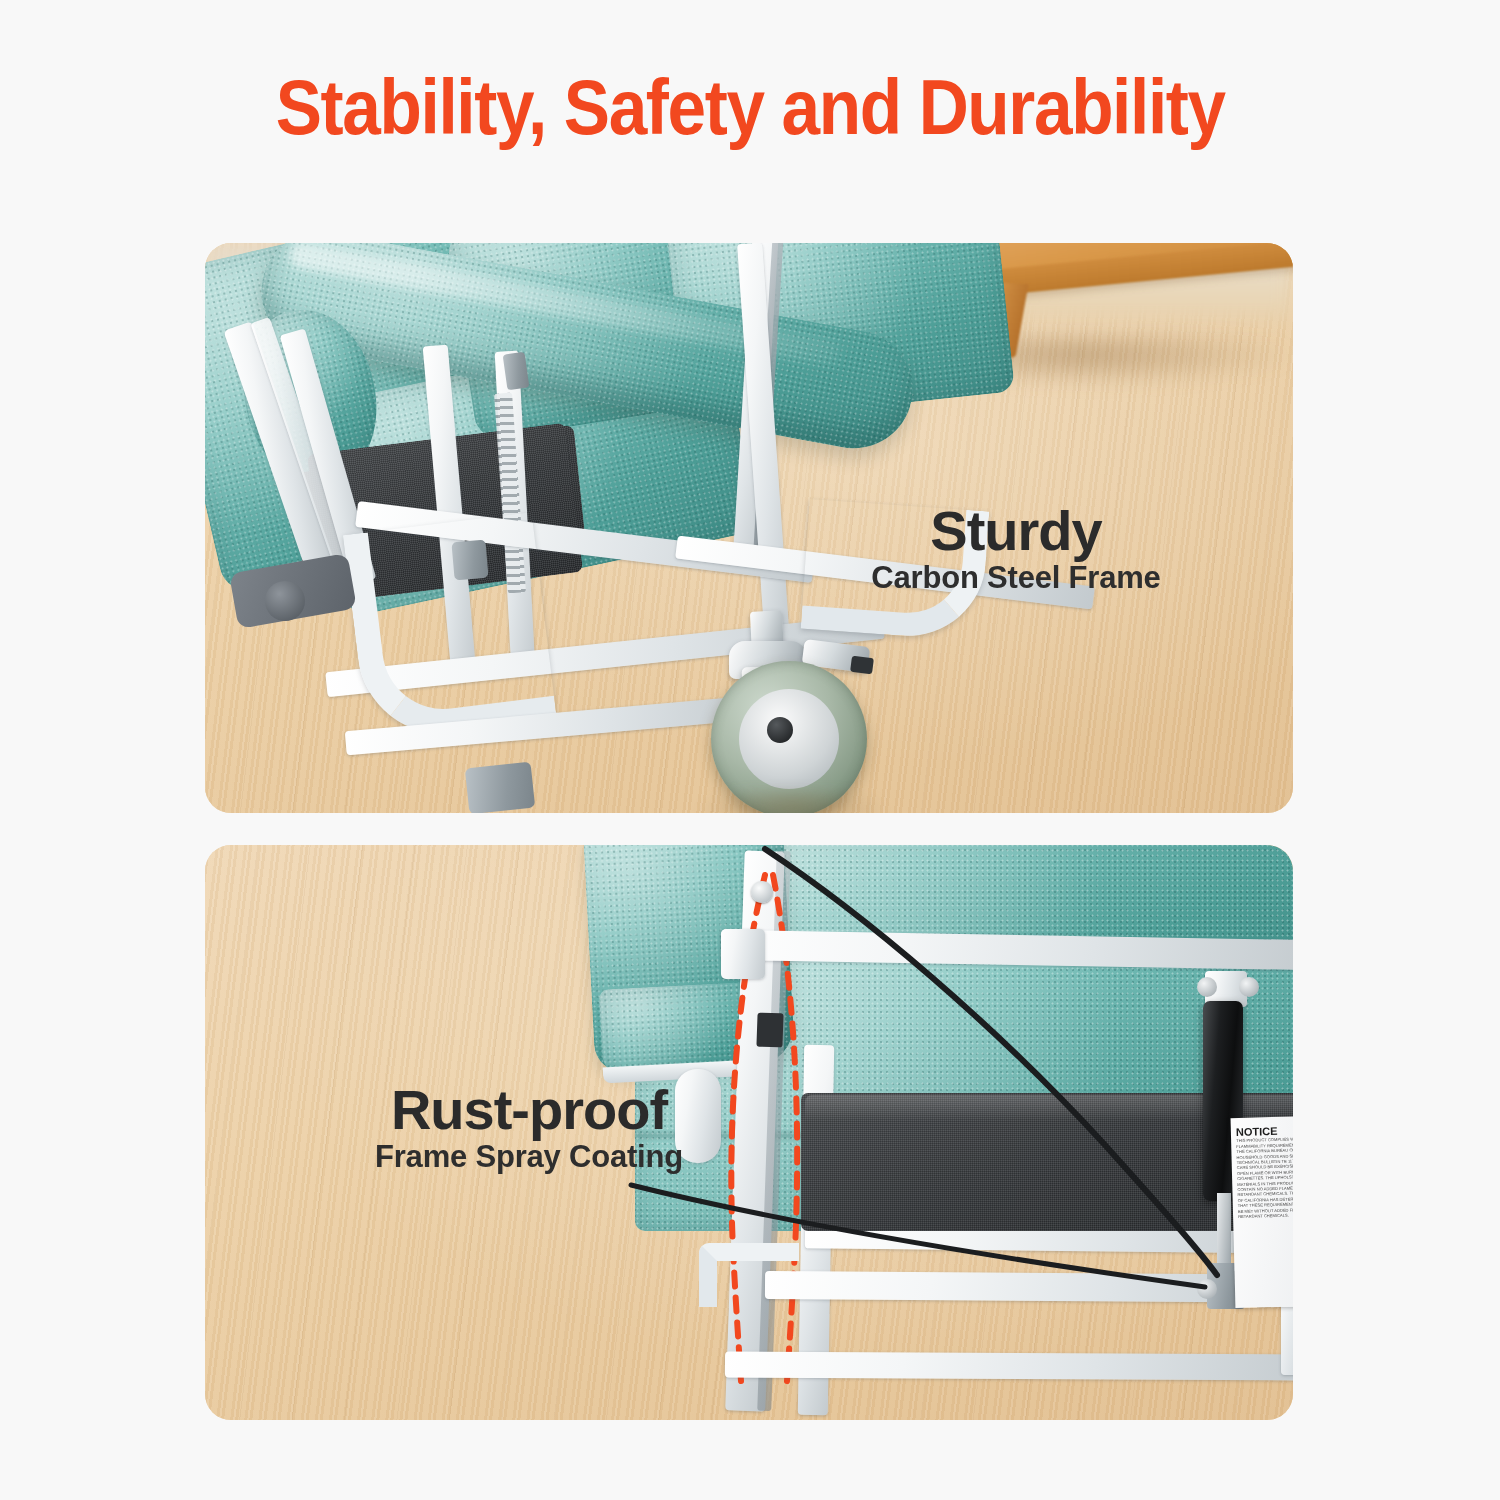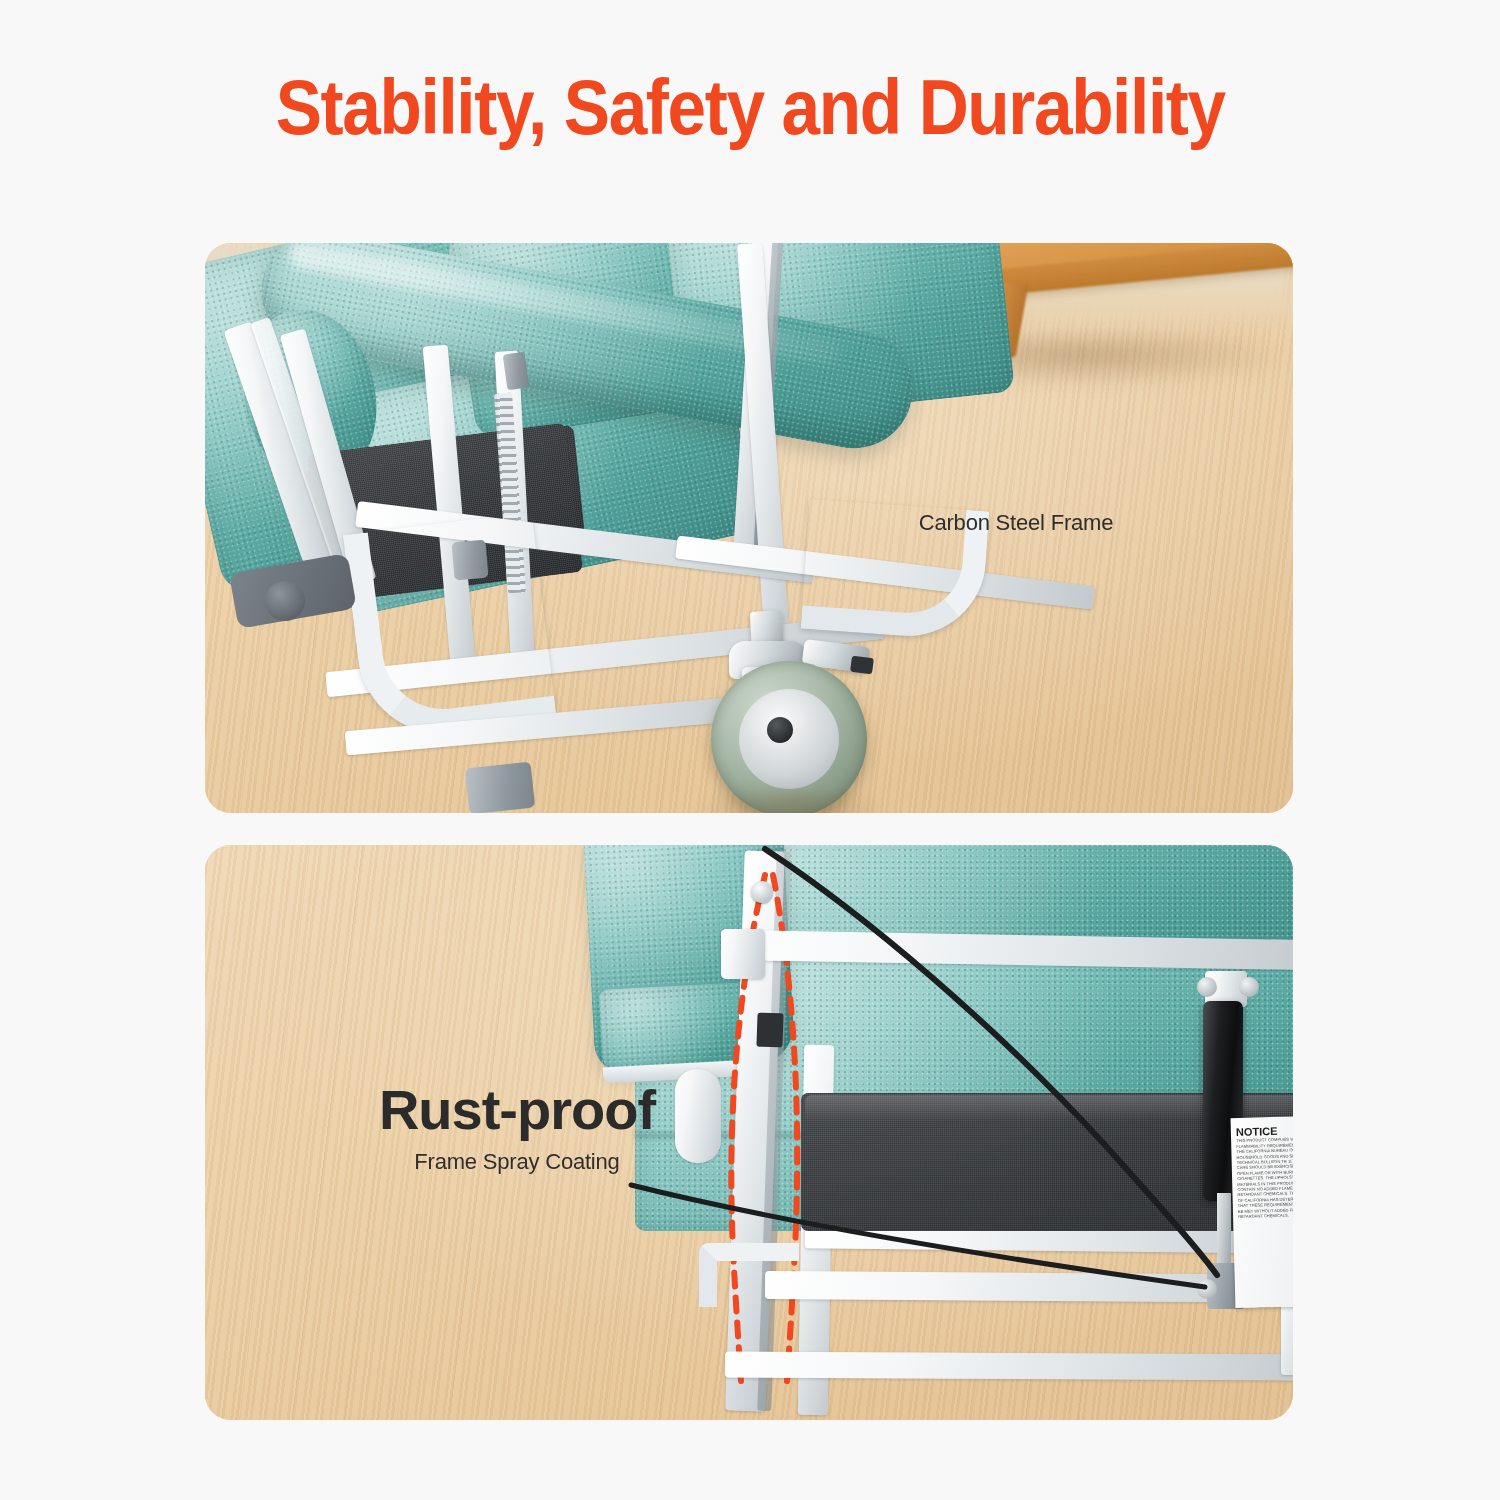--- a/index.html
+++ b/index.html
@@ -161,26 +161,25 @@
 
   
   .caption{ position:absolute; text-align:center; line-height:1.08; }
   .caption .big{
     display:block;
     font-size:56px; font-weight:bold; color:#2b2b2b;
     letter-spacing:-1px;
   }
   .caption .small{
     display:block;
-    margin-top:10px;
-    font-size:22px; font-weight:normal; color:#2e2e2e;
+    font-size:31px; font-weight:bold; color:#2e2e2e;
     letter-spacing:-.2px;
   }
   #caption-sturdy   { right:62px; top:258px; width:430px; }
-  #caption-rustproof{ left:47px;  top:235px; width:530px; }
+  #caption-rustproof{ left:59px;  top:235px; width:530px; }
 
   .tb-tag{
     position:absolute;
     background:linear-gradient(100deg,#fdfdfd,#eceef0);
     box-shadow:0 1px 4px rgba(0,0,0,.28);
     overflow:hidden;
     font-size:4.1px; line-height:5.4px; color:#4a4a4a;
     padding:12px 4px 4px 5px;
     font-family:"Liberation Sans", sans-serif;
     word-break:break-word;
@@ -303,20 +302,21 @@
               background:#2f3336; border-radius:3px; transform:rotate(7deg);"></div>
   <div class="caster-wheel" style="left:506px; top:418px; width:156px; height:156px;"></div>
   <div class="caster-hub" style="left:534px; top:446px; width:100px; height:100px;"></div>
   <div style="position:absolute; left:562px; top:474px; width:26px; height:26px;
               border-radius:50%; background:radial-gradient(circle at 36% 30%,#55595c,#17191b);"></div>
   <div style="position:absolute; left:492px; top:548px; width:190px; height:44px;
               background:radial-gradient(ellipse at 50% 40%, rgba(120,95,55,.40), rgba(120,95,55,0) 70%);
               filter:blur(6px);"></div>
 
   <div class="caption" id="caption-sturdy">
+    <span class="big">Sturdy</span>
     <span class="small">Carbon Steel Frame</span>
   </div>
 </section>
 
 <section class="panel" id="panel-rustproof">
 
   <div class="floor"></div>
 
   <div class="uph" style="left:430px; top:-12px; width:680px; height:160px; border-radius:0 0 14px 14px;"></div>
   <div class="uph" style="left:430px; top:96px; width:680px; height:290px; border-radius:10px;"></div>

